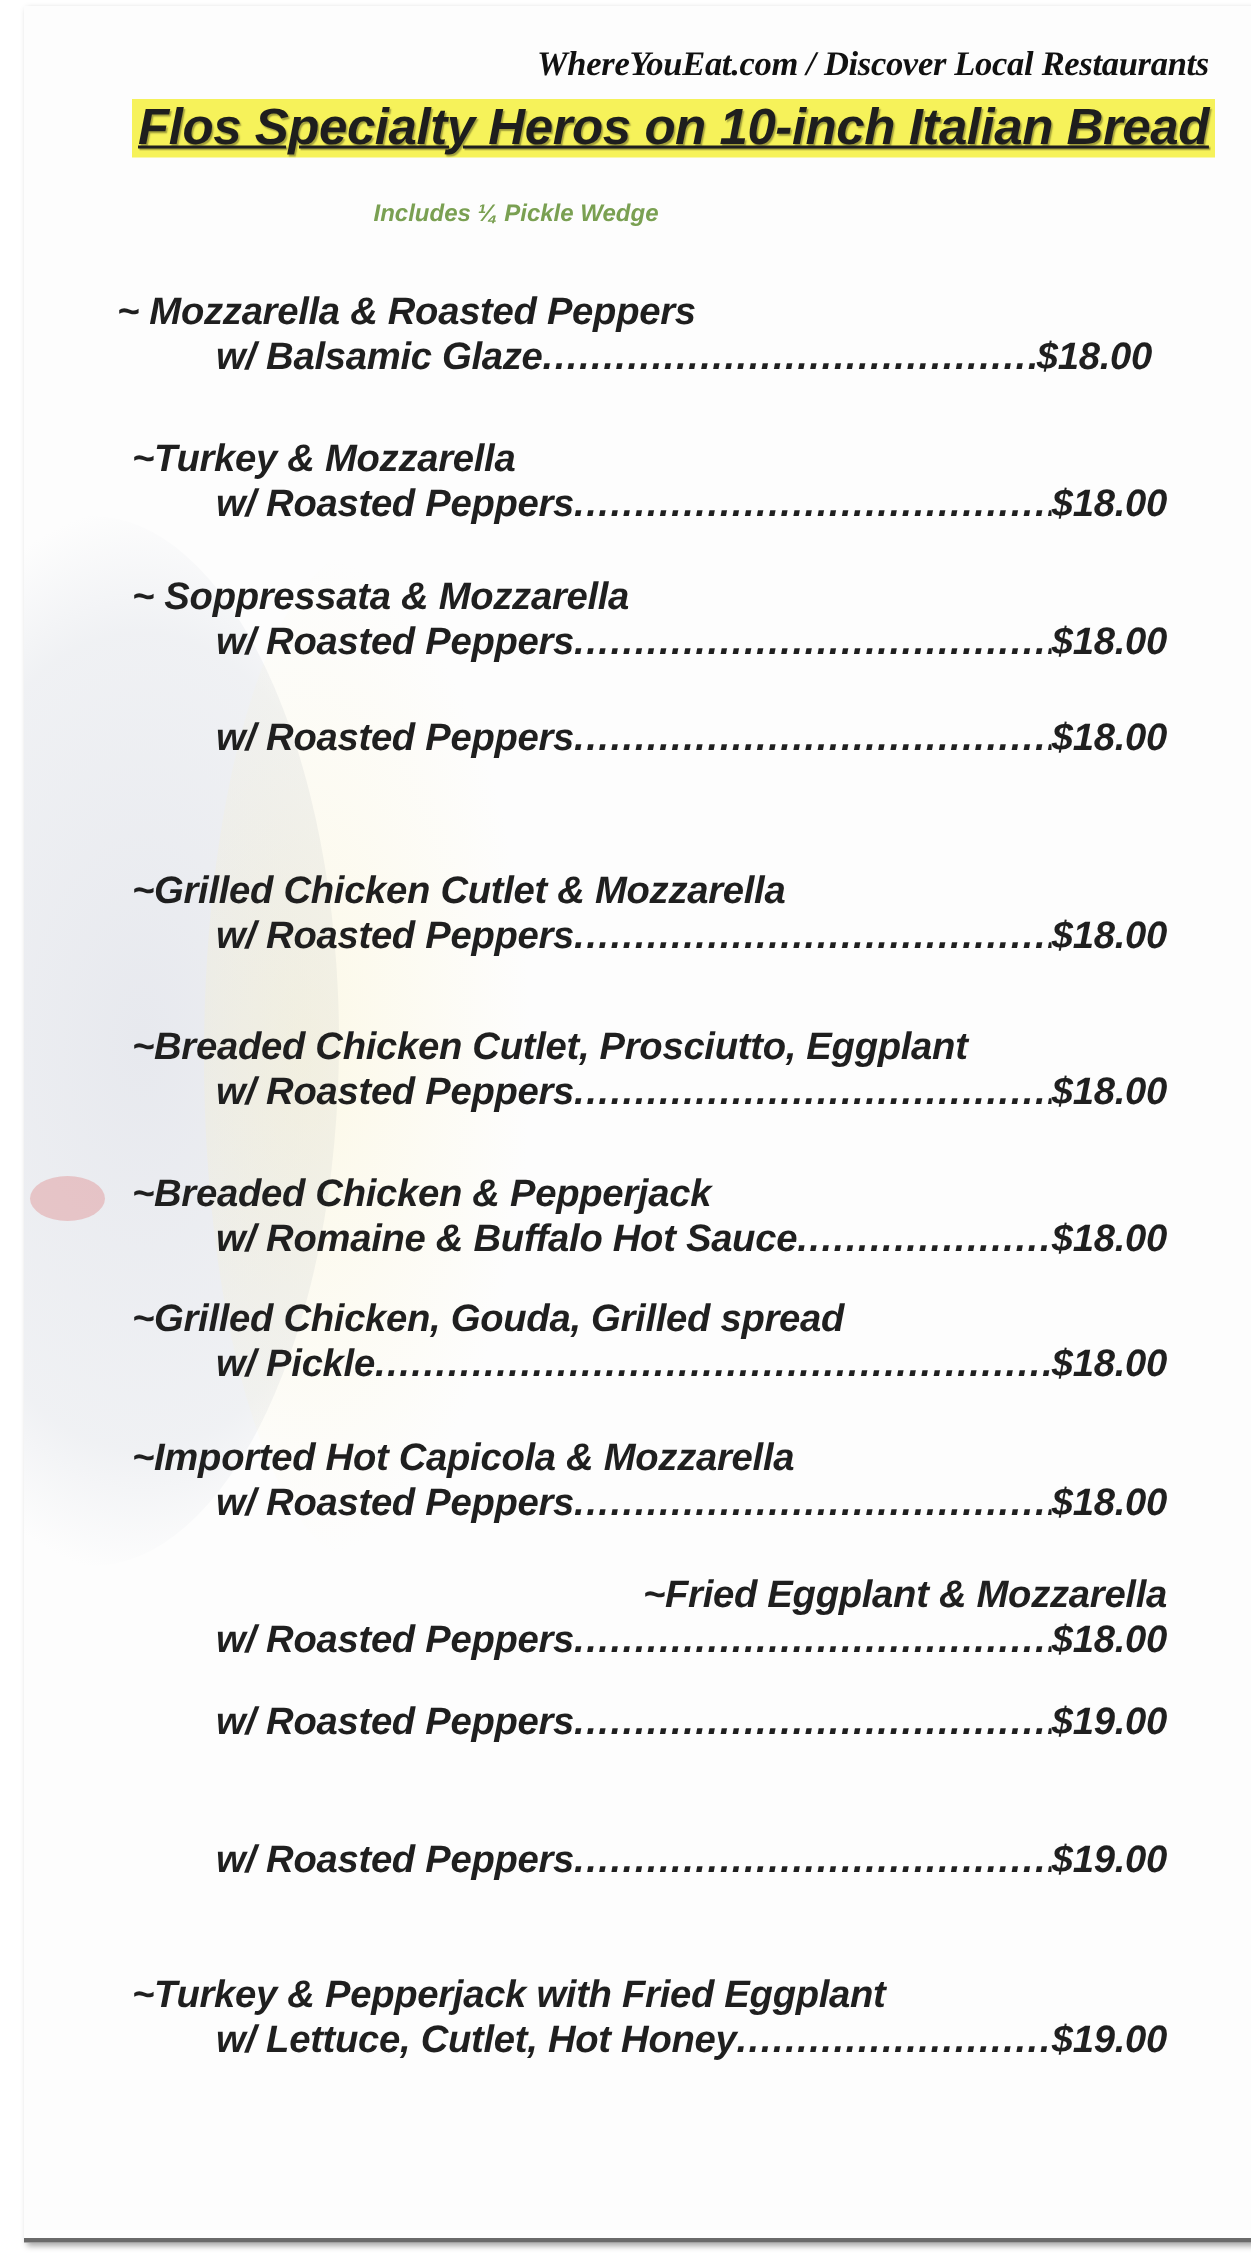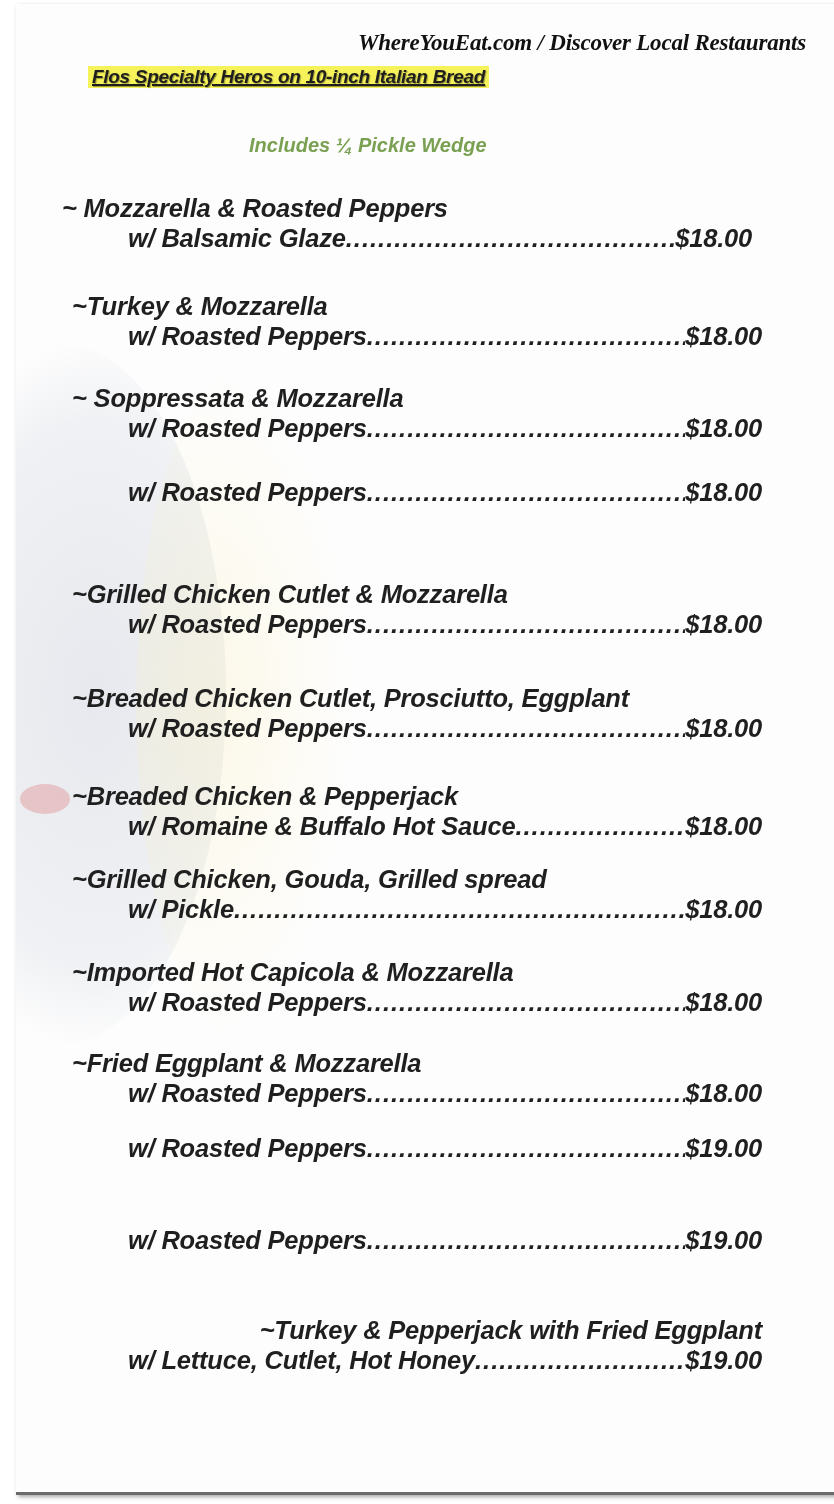--- a/index.html
+++ b/index.html
@@ -32,33 +32,34 @@
     border-radius: 50%; background: rgba(220,120,120,0.35); pointer-events: none;
   }
   .site-header {
     position: absolute; right: 28px; top: 26px;
     font-family: "Liberation Serif", serif; font-style: italic; font-weight: bold;
     font-size: 23px; color: #111; letter-spacing: -0.2px;
   }
   .title {
     position: absolute; left: 72px; top: 62px;
     font-family: "Liberation Sans", sans-serif; font-style: italic; font-weight: bold;
-    font-size: 19px; color: #1e1e1e; text-decoration: underline; text-decoration-thickness: 2px;
+    font-size: 34px; color: #1e1e1e; text-decoration: underline; text-decoration-thickness: 2px;
     background: #f6f25a; padding: 0 4px; letter-spacing: -0.3px;
     text-shadow: 1px 1px 1px rgba(0,0,0,0.35);
   }
   .subtitle {
     position: absolute; left: 233px; top: 130px;
     font-family: "Liberation Sans", sans-serif; font-style: italic; font-weight: bold;
-    font-size: 20px; color: #7aa052;
+    font-size: 16px; color: #7aa052;
   }
   .item {
     position: absolute; font-family: "Liberation Sans", sans-serif;
     font-style: italic; font-weight: bold; color: #1f1f1f; font-size: 25.5px;
     letter-spacing: -0.2px;
+    margin-left: 16px;
   }
   .item .name { display: block; white-space: nowrap; }
   .item .desc-line {
     display: flex; align-items: baseline; white-space: nowrap;
     margin-left: 56px; width: 634px; margin-top: 1px;
   }
   .item .desc { flex: 0 0 auto; }
   .item .dots {
     flex: 1 1 auto; overflow: hidden; white-space: nowrap; letter-spacing: 1px;
   }
@@ -149,21 +150,21 @@
 
   <div class="item" style="left:56px; top:954px;">
     <span class="name">~Imported Hot Capicola &amp; Mozzarella</span>
     <span class="desc-line">
         <span class="desc">w/ Roasted Peppers</span>
         <span class="dots">..................................................................................</span>
         <span class="price">$18.00</span>
       </span>
   </div>
 
-  <div class="item" style="left:56px; top:1045px;">
+  <div class="item" style="left:56px; top:1045px;text-align:right;">
     <span class="name">~Fried Eggplant &amp; Mozzarella</span>
     <span class="desc-line">
         <span class="desc">w/ Roasted Peppers</span>
         <span class="dots">..................................................................................</span>
         <span class="price">$18.00</span>
       </span>
   </div>
 
   <div class="item" style="left:56px; top:1129px;">
     <span class="desc-line">
@@ -174,21 +175,21 @@
   </div>
 
   <div class="item" style="left:56px; top:1221px;">
     <span class="desc-line">
         <span class="desc">w/ Roasted Peppers</span>
         <span class="dots">..................................................................................</span>
         <span class="price">$19.00</span>
       </span>
   </div>
 
-  <div class="item" style="left:56px; top:1312px;text-align:right;">
+  <div class="item" style="left:56px; top:1312px;">
     <span class="name">~Turkey &amp; Pepperjack with Fried Eggplant</span>
     <span class="desc-line">
         <span class="desc">w/ Lettuce, Cutlet, Hot Honey</span>
         <span class="dots">..................................................................................</span>
         <span class="price">$19.00</span>
       </span>
   </div>
 </div>
 
 </body></html>

